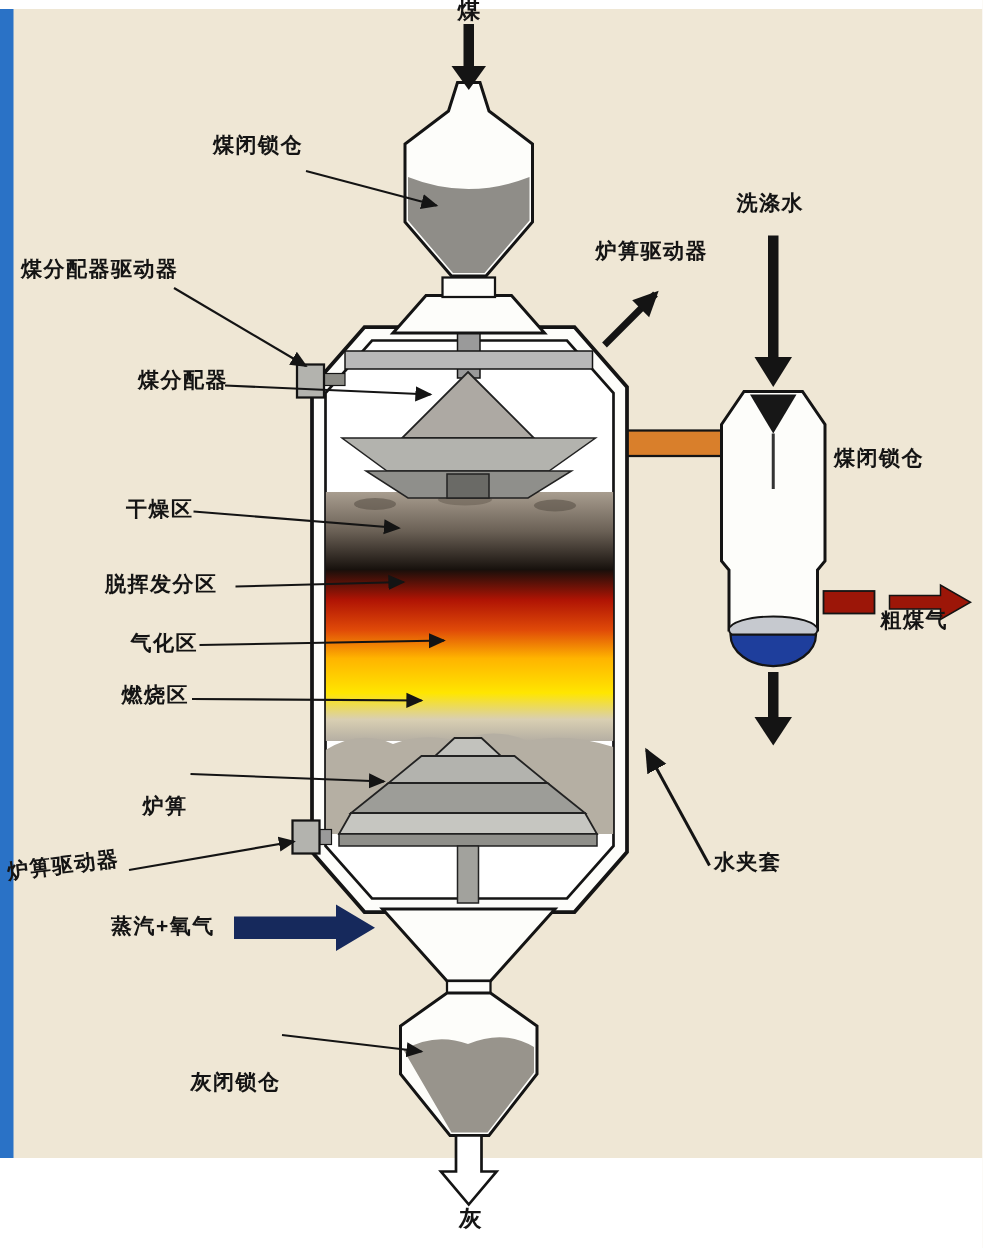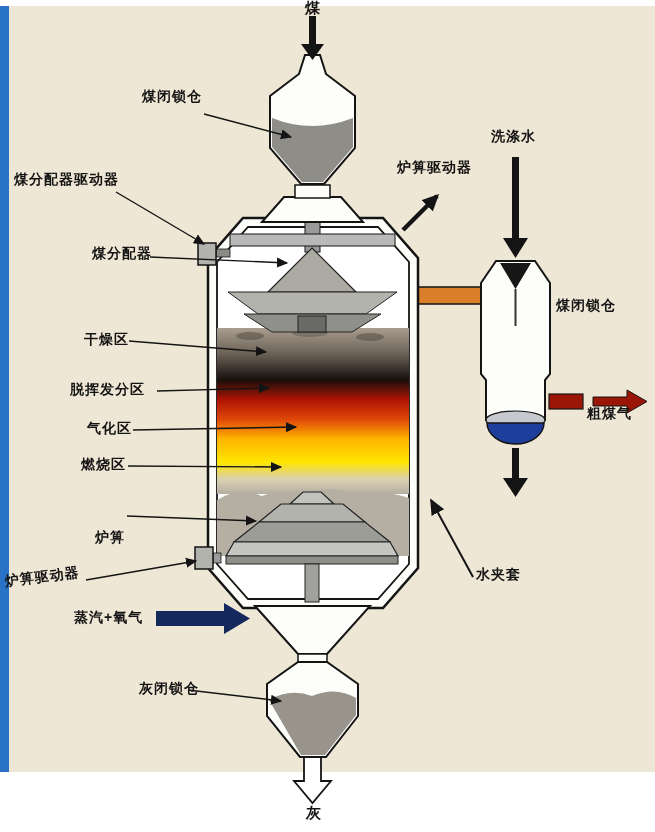--- a/index.html
+++ b/index.html
@@ -167,21 +167,21 @@
 <div class="lbl" style="left:142px; top:89px;">煤闭锁仓</div>
 <div class="lbl" style="left:14px;  top:172px;">煤分配器驱动器</div>
 <div class="lbl" style="left:92px;  top:246px;text-align:center;">煤分配器</div>
 <div class="lbl" style="left:84px;  top:332px;">干燥区</div>
 <div class="lbl" style="left:70px;  top:382px;text-align:right;">脱挥发分区</div>
 <div class="lbl" style="left:87px;  top:421px;">气化区</div>
 <div class="lbl" style="left:81px;  top:457px;font-family:Liberation Serif, serif;">燃烧区</div>
 <div class="lbl" style="left:95px;  top:507px;margin-top:23px;">炉箅</div>
 <div class="lbl tilt" style="left:4px; top:574px;">炉箅驱动器</div>
 <div class="lbl" style="left:74px;  top:610px;">蒸汽+氧气</div>
-<div class="lbl" style="left:127px; top:681px;margin-left:12px;">灰闭锁仓</div>
+<div class="lbl" style="left:127px; top:714px;">灰闭锁仓</div>
 <div class="lbl big" style="left:306px; top:805px;">灰</div>
 <div class="lbl" style="left:397px; top:160px;">炉箅驱动器</div>
 <div class="lbl" style="left:491px; top:129px;font-family:Liberation Serif, serif;">洗涤水</div>
 <div class="lbl" style="left:556px; top:298px;">煤闭锁仓</div>
 <div class="lbl" style="left:587px; top:406px;">粗煤气</div>
 <div class="lbl" style="left:476px; top:567px;">水夹套</div>
 
 </div>
 
 </body></html>

